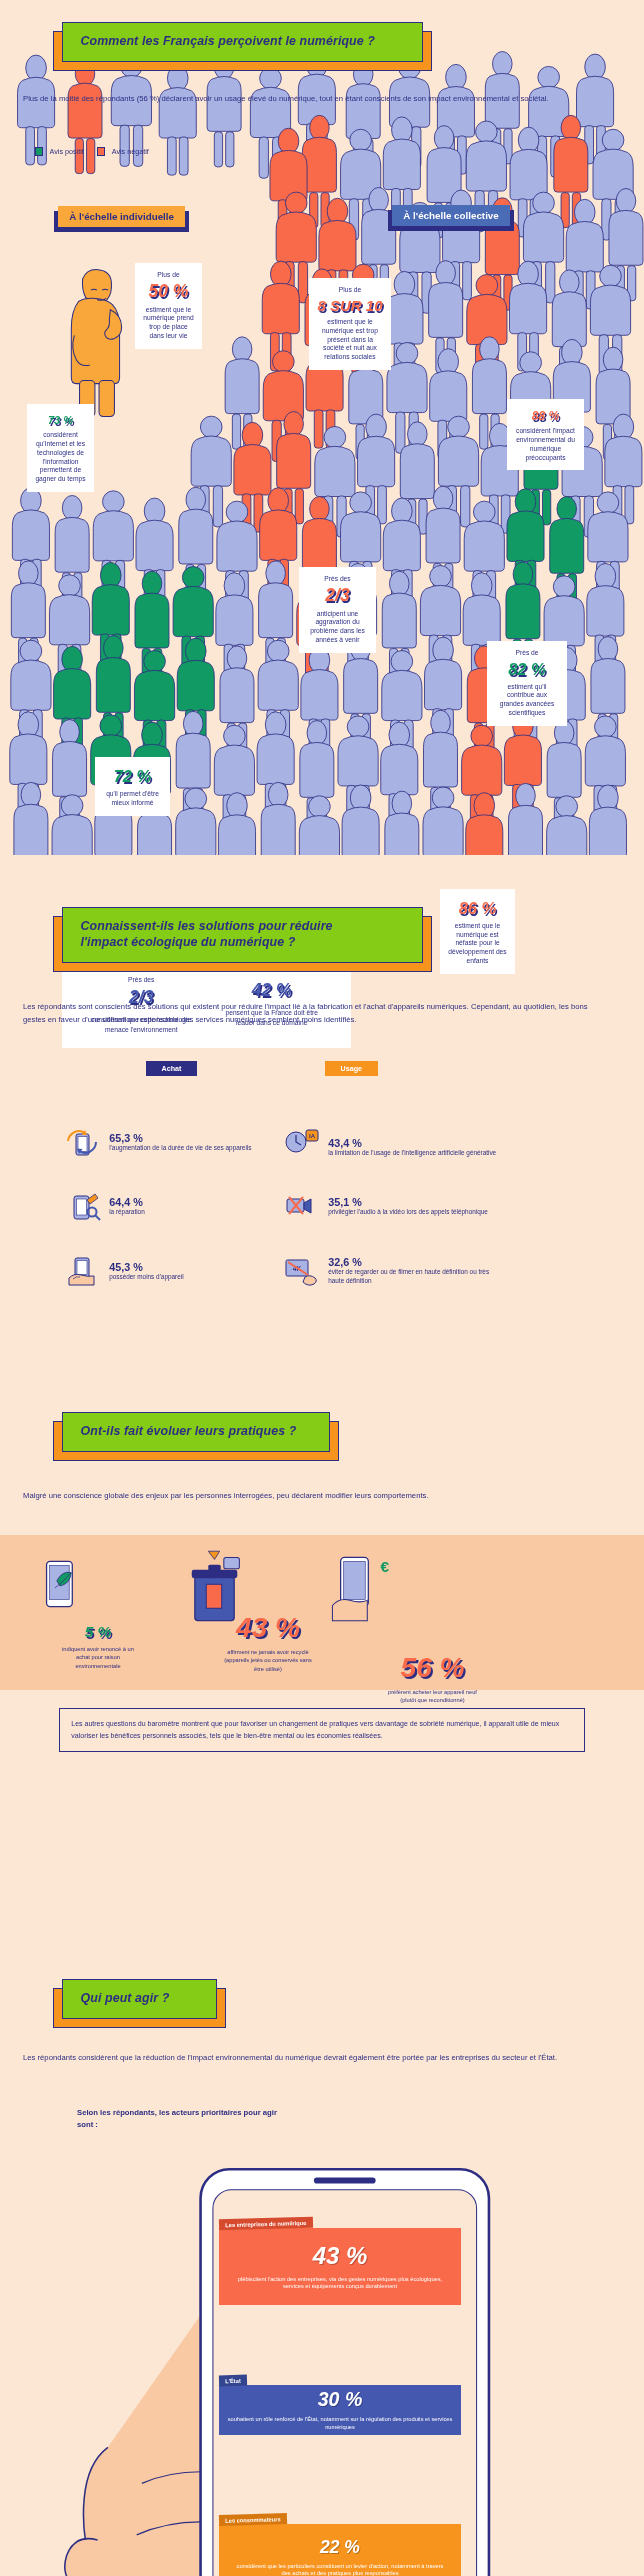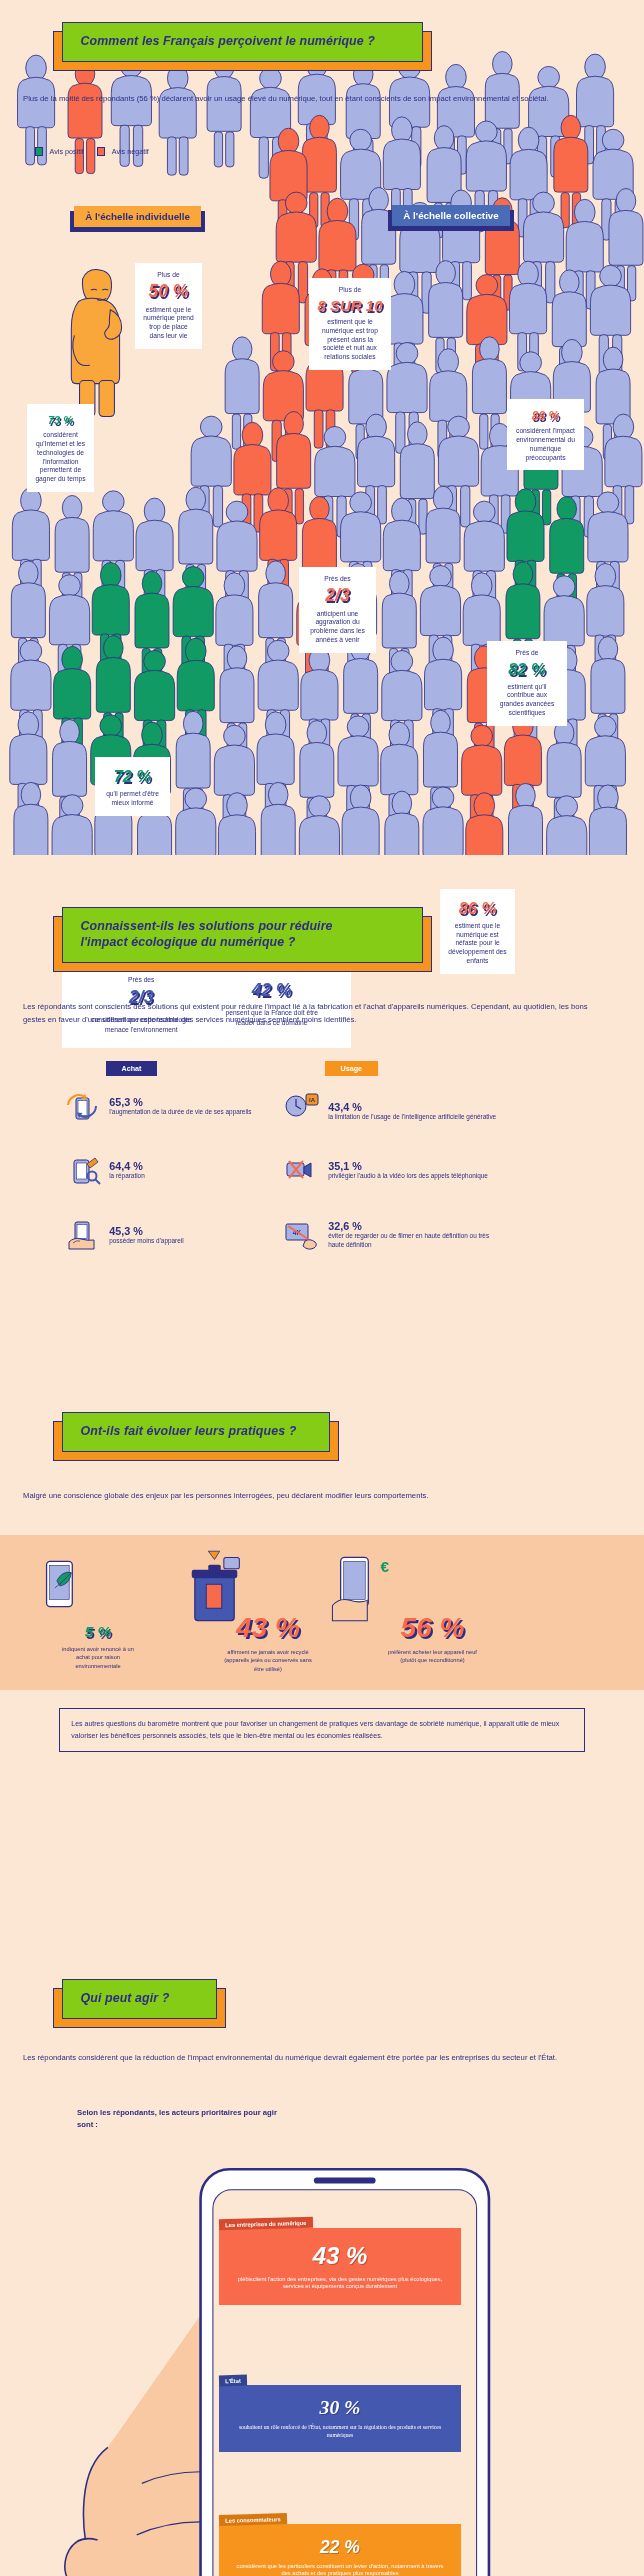--- a/index.html
+++ b/index.html
@@ -58,23 +58,23 @@
     text-align:center; line-height:1.3;
   }
   .statbox .pre { font-size:6.7px; margin-bottom:2.1px; }
   .statbox .big {
     font-weight:bold; font-style:italic; line-height:1;
     text-shadow: 1.5px 1.5px 0 #2d2e83;
     margin:3.1px 0 5.2px 0;
   }
   .statbox .cap { font-size:6.7px; }
   .tag { color:#fff; font-weight:bold; font-size:7.2px; padding:3.1px 15.5px; display:inline-block;}
-  .tag.achat { background:#2d2e83; }
+  .tag.achat { background:#2d2e83;margin-left:40px; }
   .tag.usage { background:#f7941e; color:#fff; }
-  .sol-item { display:flex; gap:7.2px; align-items:center; }
+  .sol-item { display:flex; gap:7.2px; align-items:center;margin-top:36px; }
   .sol-ico { width:40px; height:32px; flex:0 0 40px; }
   .sol-txt .pct { font-weight:bold; font-size:10.8px; color:#2d2e83; }
   .sol-txt .dsc { font-size:6.4px; line-height:1.35; color:#2d2e83; }
 
   
   .practice-band { background:#f9c9a3; }
   .quote-box { border:0.8px solid #2d2e83; background:#fce7d4; padding:9.3px 11.3px; font-size:7px; line-height:1.65;}
 
   
   .phone-card { color:#fff; text-align:center; padding:7.2px 6.2px; }
@@ -313,21 +313,21 @@
       <rect x="78" y="228" width="30" height="70" rx="8"></rect>
       <path d="M30,140 q-8,26 4,48 q8,14 26,10"></path>
     </g>
     <g fill="none" stroke="#2d2e83" stroke-width="2">
       <path d="M62,52 q6,-4 12,0"></path>
         <path d="M84,52 q6,-4 12,0"></path>
       <path d="M74,70 q10,4 18,-2"></path>
     </g>
   </svg>
 
-  <div class="pill orange-pill" style="position:absolute;left:58px;top:206px;margin-left:16px;">
+  <div class="pill orange-pill" style="position:absolute;left:58px;top:206px;">
     <div class="sh"></div>
     <div class="fc">À l'échelle individuelle</div>
   </div>
 
   <div class="pill blue-pill" style="position:absolute;left:392px;top:205px;">
     <div class="sh"></div>
     <div class="fc">À l'échelle collective</div>
   </div>
 
   <div class="statbox" style="left:135px;top:263px;width:67px;">
@@ -533,21 +533,21 @@
       <div style="font-size:15.5px;font-weight:bold;font-style:italic;color:#119a63;text-shadow:1.5px 1.5px 0 #2d2e83;">5 %</div>
       <div style="font-size:5.7px;line-height:1.45;margin-top:4.1px;">indiquent avoir renoncé à un achat pour raison environnementale</div>
     </div>
 
     <div style="position:absolute;left:219px;top:77px;width:98px;text-align:center;">
       <div style="font-size:28px;font-weight:bold;font-style:italic;color:#f96a4a;text-shadow:2.1px 2.1px 0 #2d2e83;">43 %</div>
       <div style="font-size:5.7px;line-height:1.45;margin-top:4.1px;">affirment ne jamais avoir recyclé (appareils jetés ou conservés sans être utilisé)</div>
     </div>
 
     <div style="position:absolute;left:381px;top:77px;width:103px;text-align:center;">
-      <div style="font-size:28px;font-weight:bold;font-style:italic;color:#f96a4a;text-shadow:2.1px 2.1px 0 #2d2e83;">56 %</div>
+      <div style="font-size:28px;font-weight:bold;font-style:italic;color:#f96a4a;text-shadow:2.1px 2.1px 0 #2d2e83;margin-top:40px;">56 %</div>
       <div style="font-size:5.7px;line-height:1.45;margin-top:4.1px;">préfèrent acheter leur appareil neuf (plutôt que reconditionné)</div>
     </div>
   </div>
 
   <div class="quote-box" style="position:absolute;left:59px;top:317px;width:526px;">Les autres questions du baromètre montrent que pour favoriser un changement de pratiques vers davantage de sobriété numérique, il apparaît utile de mieux valoriser les bénéfices personnels associés, tels que le bien-être mental ou les économies réalisées.</div>
 </div>
 
 <div class="section" style="height:1082px;">
 
   <div class="plate" style="position:absolute;left:62px;top:20.6px;width:155px;">
@@ -582,21 +582,21 @@
   <div style="position:absolute;left:219px;top:260px;width:242px;">
     <div class="hdr-ribbon" style="background:#d64a2d;transform:rotate(-1.6deg);">Les entreprises du numérique</div>
     <div class="phone-card" style="background:#f96a4a;margin-top:-1px;padding:13.4px 12.4px;">
       <div class="n" style="font-size:24px;">43 %</div>
       <div class="t" style="margin-top:6.2px;font-size:5.7px;">plébiscitent l'action des entreprises, via des gestes numériques plus écologiques, services et équipements conçus durablement</div>
     </div>
   </div>
 
   <div style="position:absolute;left:219px;top:417px;width:242px;">
     <div class="hdr-ribbon" style="background:#33458f;transform:rotate(-1.6deg);">L'État</div>
-    <div class="phone-card" style="background:#4458b0;margin-top:-1px;padding:12px;font-family:Liberation Serif, serif;">
+    <div class="phone-card" style="background:#4458b0;margin-top:-1px;padding:3px;">
       <div class="n" style="font-size:19.6px;">30 %</div>
       <div class="t" style="margin-top:5.2px;font-size:5.7px;">souhaitent un rôle renforcé de l'État, notamment sur la régulation des produits et services numériques</div>
     </div>
   </div>
 
   <div style="position:absolute;left:219px;top:556px;width:242px;">
     <div class="hdr-ribbon" style="background:#d6780f;transform:rotate(-1.6deg);">Les consommateurs</div>
     <div class="phone-card" style="background:#f7941e;margin-top:-1px;padding:12.4px;">
       <div class="n" style="font-size:17.5px;">22 %</div>
       <div class="t" style="margin-top:5.2px;font-size:5.7px;">considèrent que les particuliers constituent un levier d'action, notamment à travers des achats et des pratiques plus responsables</div>

